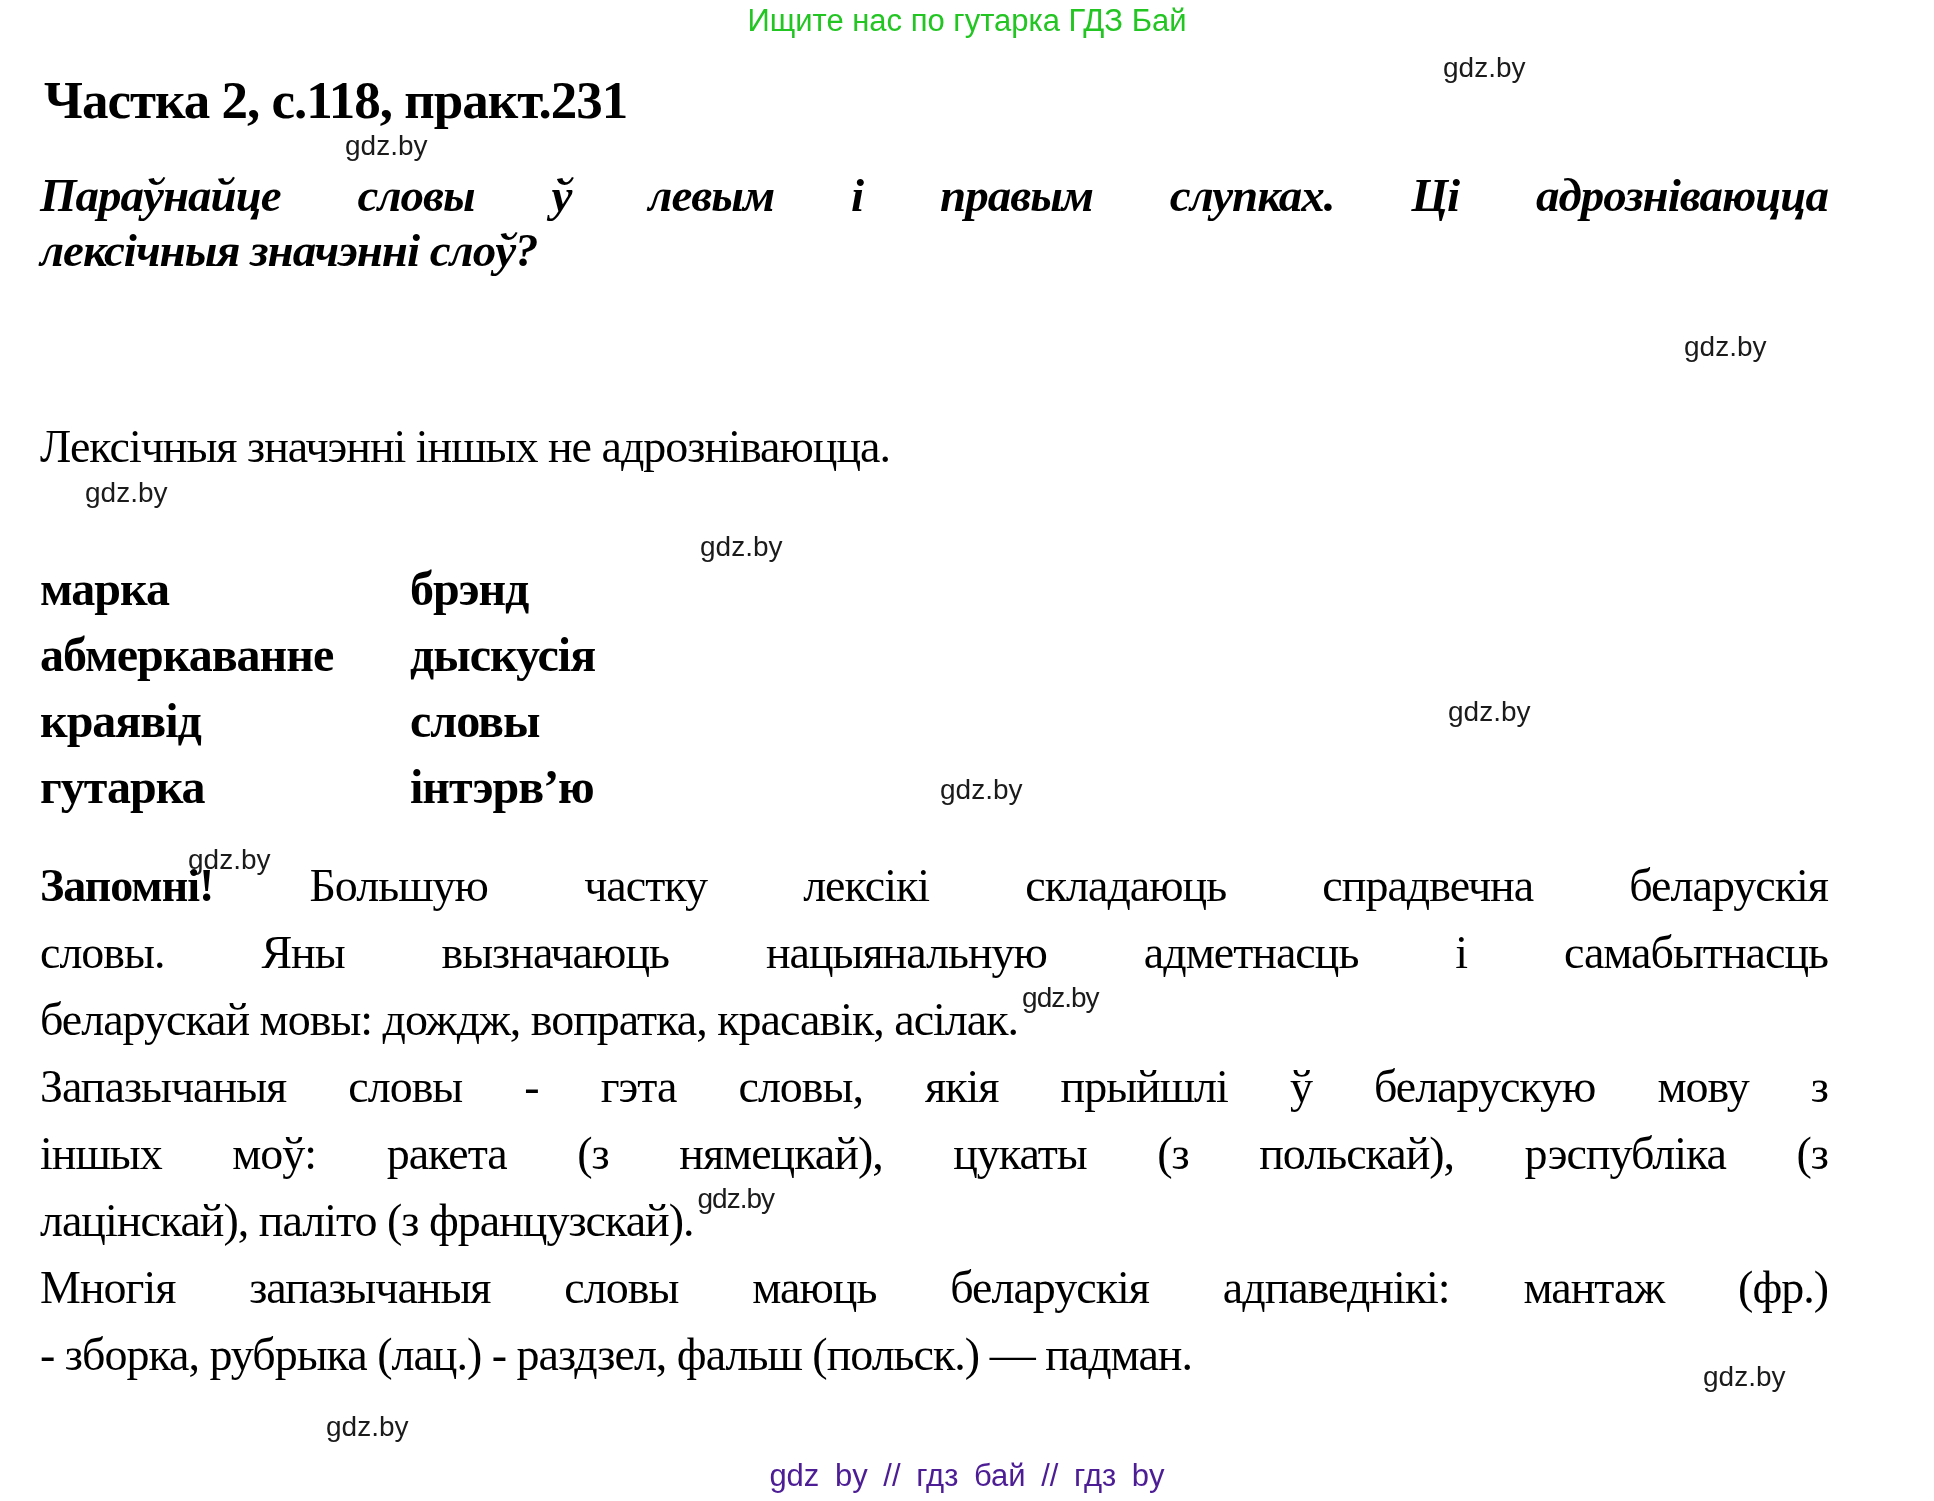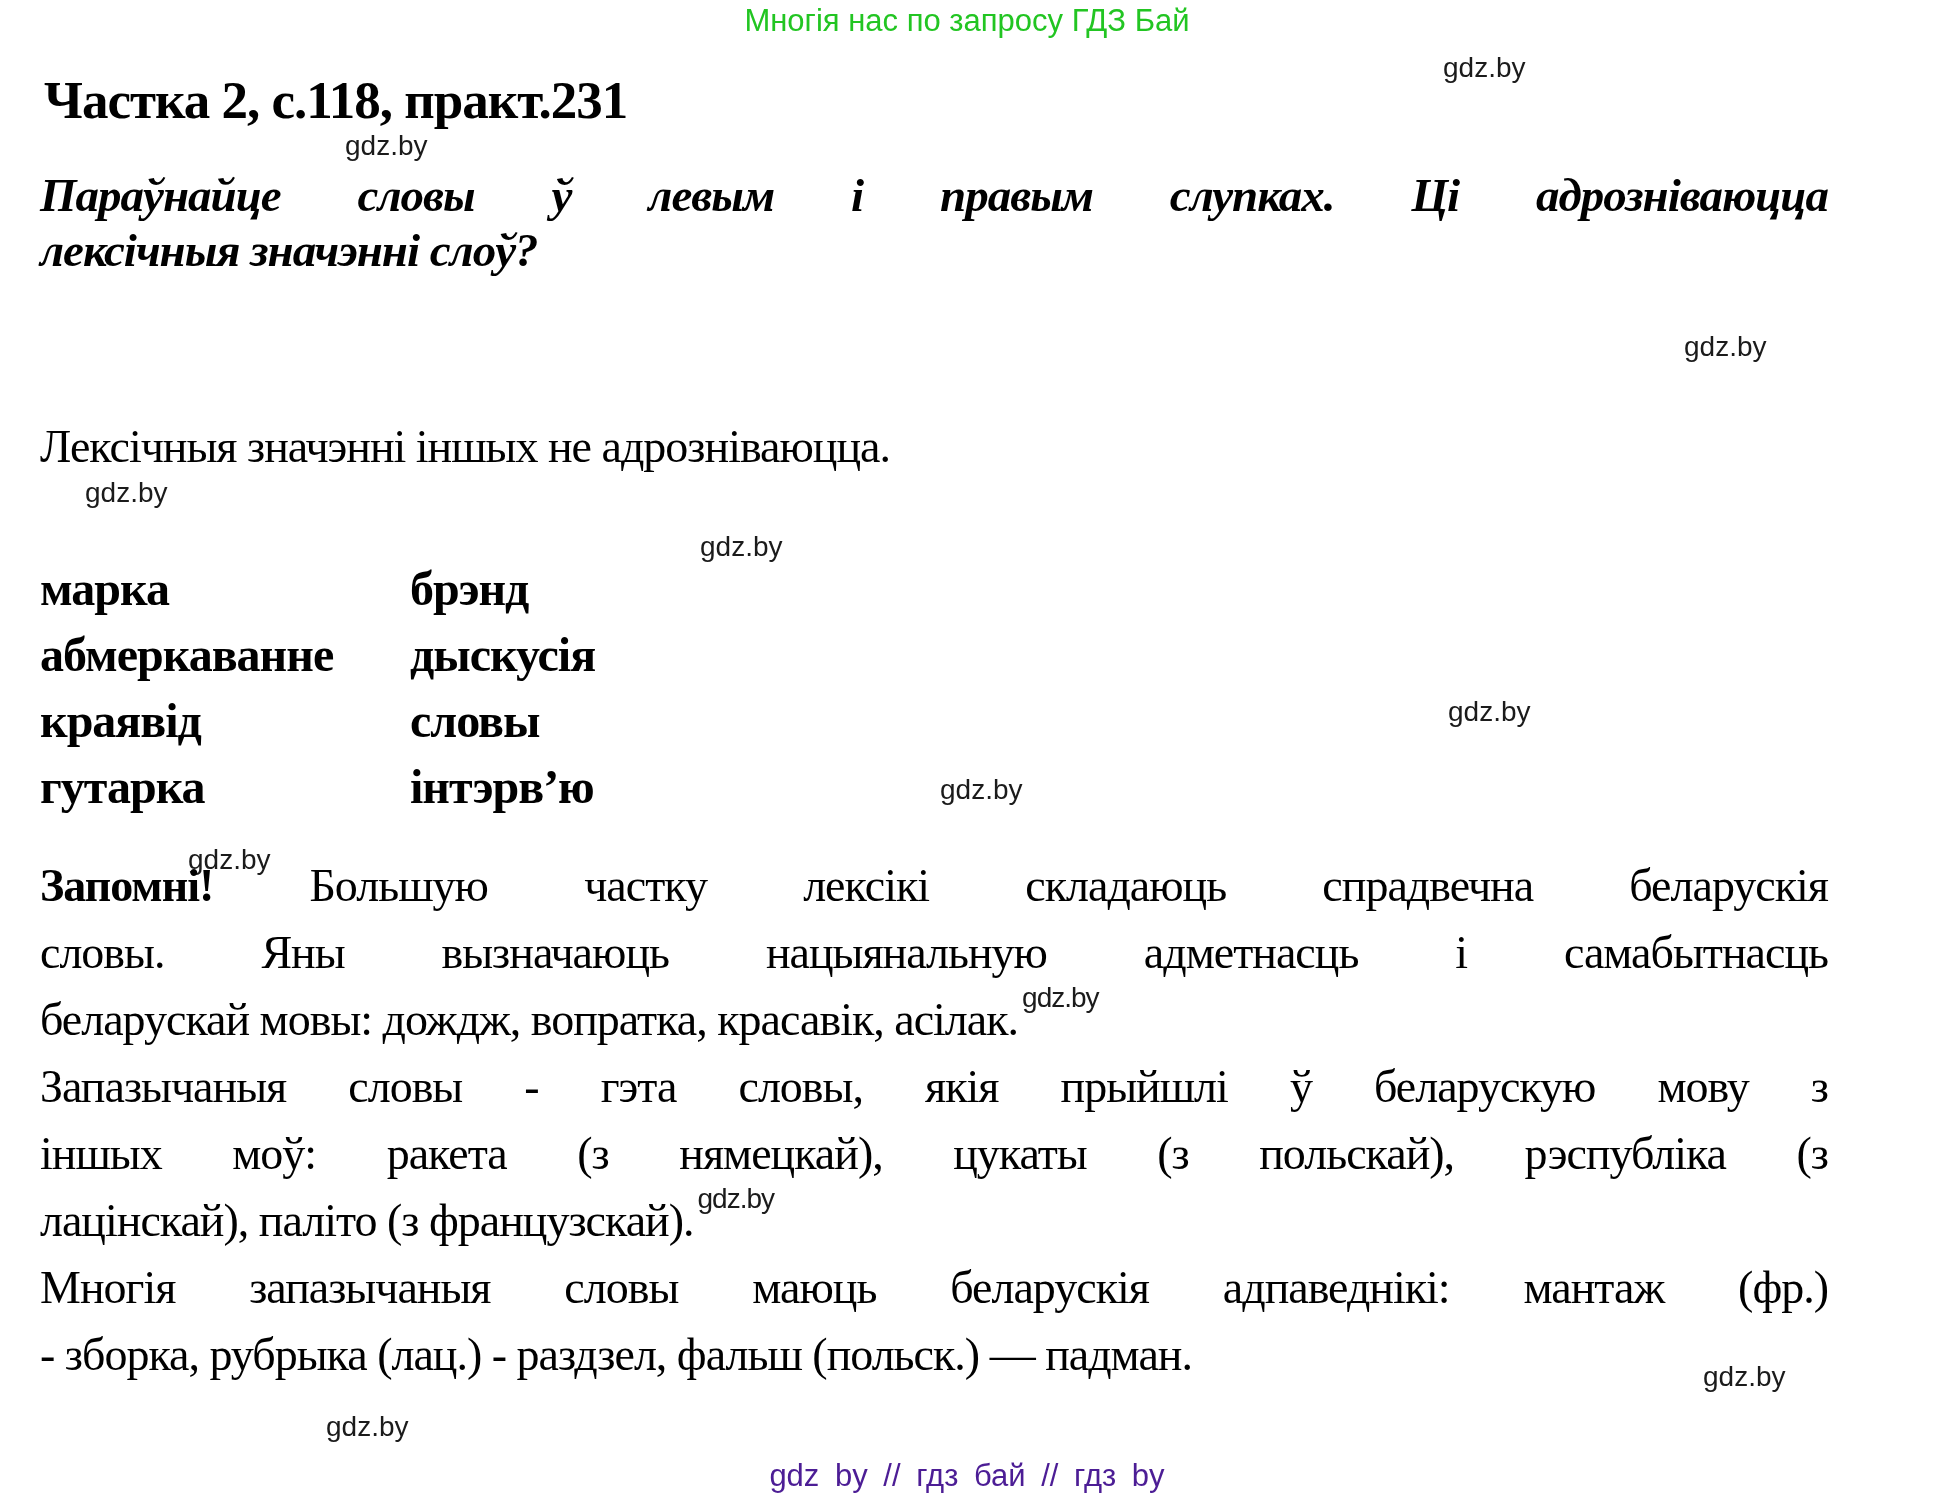--- a/index.html
+++ b/index.html
@@ -63,21 +63,21 @@
     text-align:center;
     font-family:"Liberation Sans", sans-serif;
     font-size:31px;color:#4c1d95;word-spacing:7px;
   }
 </style>
 </head>
 <body>
 
 <div class="page">
 
-  <div class="promo">Многія нас по запросу ГДЗ Бай</div>
+  <div class="promo">Ищите нас по гутарка ГДЗ Бай</div>
 
   <span class="wm" style="left:1443px;top:52px;">gdz.by</span>
   <span class="wm" style="left:345px;top:130px;">gdz.by</span>
   <span class="wm" style="left:1684px;top:331px;">gdz.by</span>
   <span class="wm" style="left:85px;top:477px;">gdz.by</span>
   <span class="wm" style="left:700px;top:531px;">gdz.by</span>
   <span class="wm" style="left:1448px;top:696px;">gdz.by</span>
   <span class="wm" style="left:940px;top:774px;">gdz.by</span>
   <span class="wm" style="left:188px;top:844px;">gdz.by</span>
   <span class="wm" style="left:1703px;top:1361px;">gdz.by</span>

